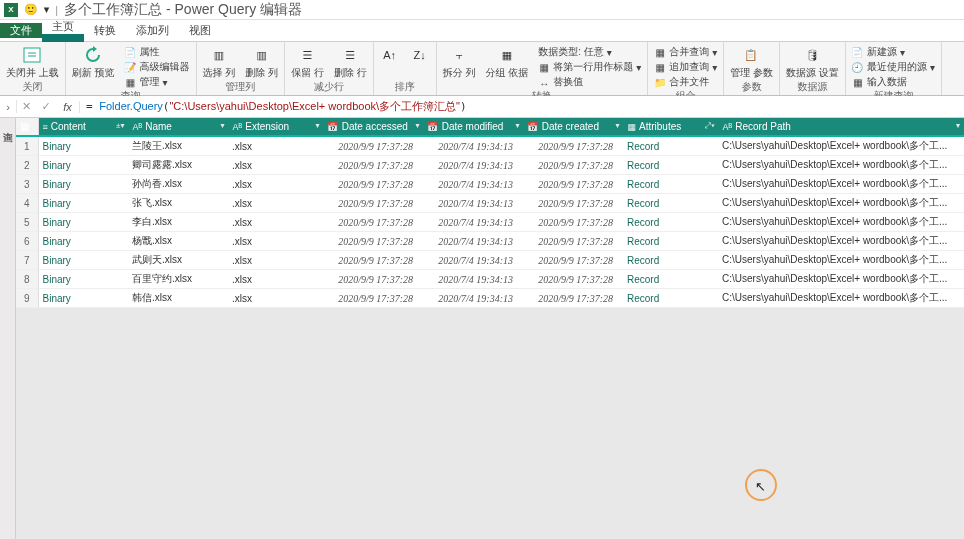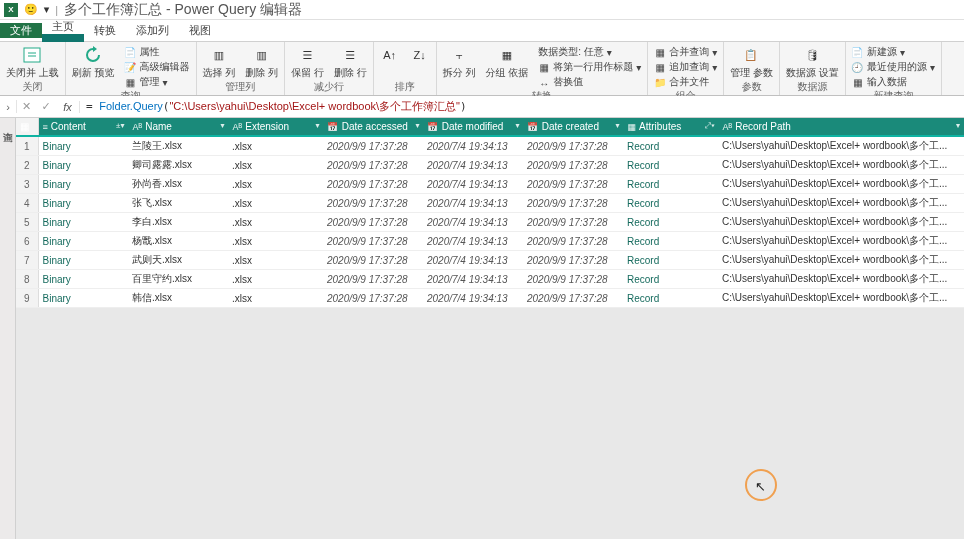--- a/index.html
+++ b/index.html
@@ -42,21 +42,21 @@
 
 .grid-wrap { flex: 1; background: #e8e8e8; padding: 0; overflow:hidden; }
 table { border-collapse: collapse; width: 100%; background: #fff; }
 thead th { background: #1a8a7a; color: #fff; font-weight: normal; font-size: 10px; padding: 3px 4px; text-align: left; position: relative; border-right: 1px solid #1a8a7a; white-space:nowrap; }
 thead th .th-inner { display:flex; align-items:center; gap:3px; }
 thead th .type-icon { opacity:.9; color:#fff; font-size:9px; }
 thead th .filter-icon { position:absolute; right:3px; top:3px; font-size:8px; color:#fff; opacity:.85; }
 tbody td { font-size: 10px; padding: 2px 4px; border-bottom: 1px solid #eee; white-space: nowrap; }
 tbody td.rownum { background:#f3f3f3; color:#666; text-align:center; width:22px; border-right:1px solid #ddd; }
 tbody td.link { color:#166b5e;margin-top:16px; }
-tbody td.num { text-align:left; padding-right:10px; font-style: italic; color:#555; }
+tbody td.num { text-align:right; padding-right:10px; font-style: italic; color:#555;font-family:Liberation Serif, serif; }
 tbody tr:first-child { border-top:2px solid #0fb3a2; }
 thead th.rowhead { background:#f3f3f3; border-right:1px solid #ddd; width:22px; }
 
 .col-content{width:90px;} .col-name{width:100px;} .col-ext{width:95px;}
 .col-acc{width:100px;} .col-mod{width:100px;} .col-cre{width:100px;}
 .col-attr{width:95px;} .col-path{}
 
 .cursor-ring { position:absolute; left:745px; top:469px; width:32px; height:32px; border:2px solid #f0a050; border-radius:50%; pointer-events:none; }
 .cursor-glyph { position:absolute; left:755px; top:479px; font-size:13px; color:#222; pointer-events:none; }
 

